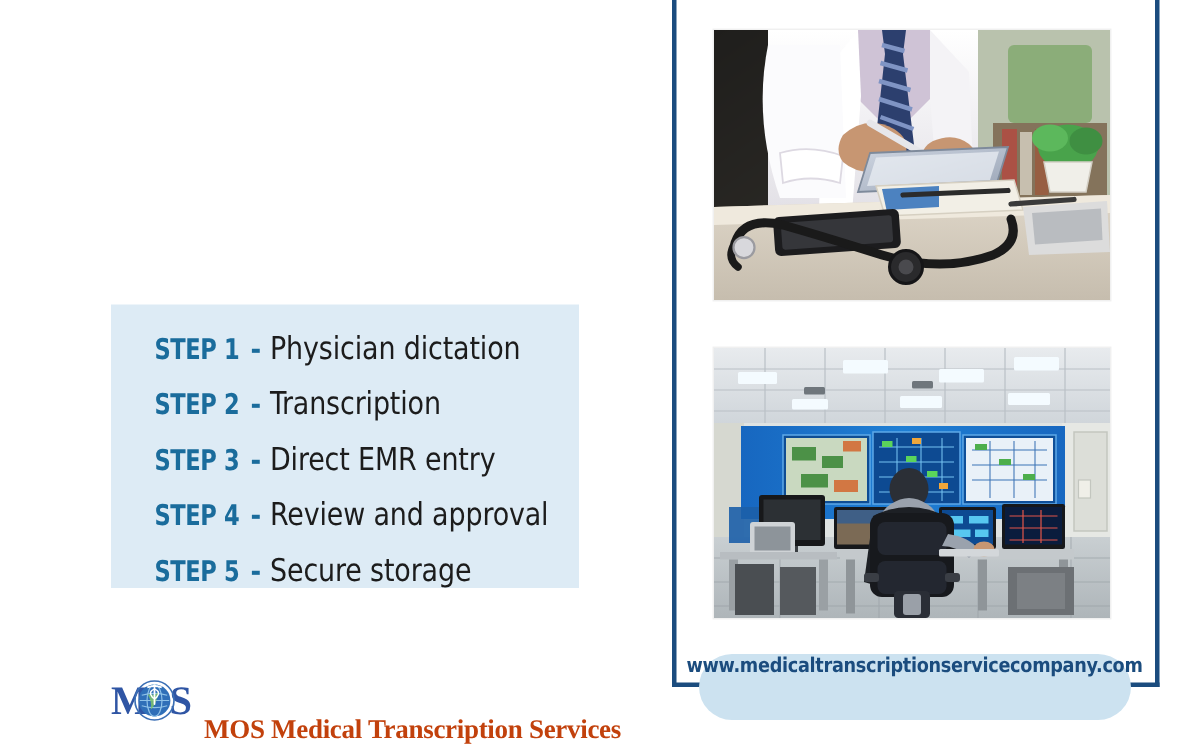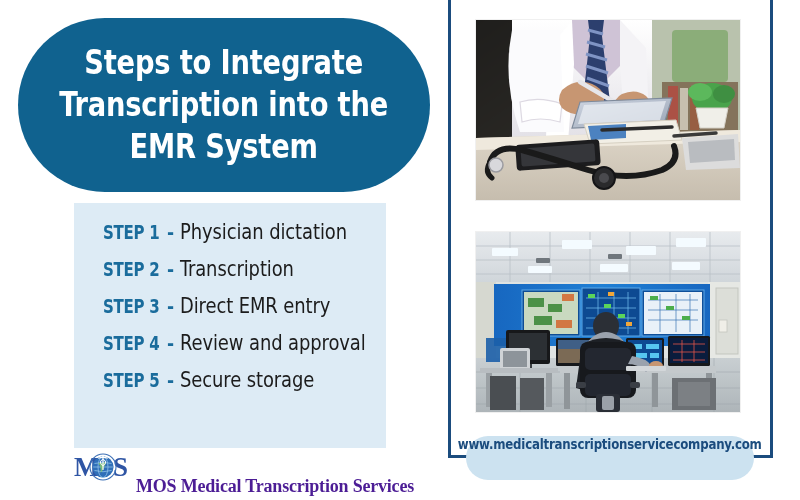--- a/index.html
+++ b/index.html
@@ -59,21 +59,21 @@
     transform: scaleX(0.92);
     white-space: pre-line;
   }
 
   
   #steps-panel {
     position: absolute;
     left: 74px;
     top: 203px;
     width: 312px;
-    height: 245px;
+    height: 189px;
     background: #DDEBF5;
     box-sizing: border-box;
     padding: 17px 0 4px 29px;
   }
   .step-row {
     display: flex;
     align-items: baseline;
     height: 37px;
   }
   .step-label {
@@ -133,21 +133,21 @@
   #logo-letter-m { left: 0px; }
   #logo-letter-s { left: 39px; }
   #logo-emblem {
     position: absolute;
     left: 15px;
     top: 2px;
     width: 28px;
     height: 28px;
   }
   #logo-name {
-    color: #4c1d95;
+    color: #c2410c;
     font-family: "Liberation Serif", "DejaVu Serif", serif;
     font-weight: bold;
     font-size: 18px;
     letter-spacing: -0.2px;
     margin-left: 4px;
     white-space: nowrap;
     margin-top: 36px;
   }
 
   
@@ -187,25 +187,20 @@
 </head>
 <body>
 
 <div id="canvas">
 
   <div class="frame-line frame-left-v"></div>
   <div class="frame-line frame-left-h"></div>
   <div class="frame-line frame-right-v"></div>
   <div class="frame-line frame-right-h"></div>
 
-  <div id="title-pill">
-    <div id="title-text">Steps to Integrate
-Transcription into the
-EMR System</div>
-  </div>
 
   <div id="steps-panel">
 
     <div class="step-row">
       <span class="step-label">STEP 1</span>
       <span class="step-dash">-</span>
       <span class="step-text">Physician dictation</span>
     </div>
 
     <div class="step-row">

